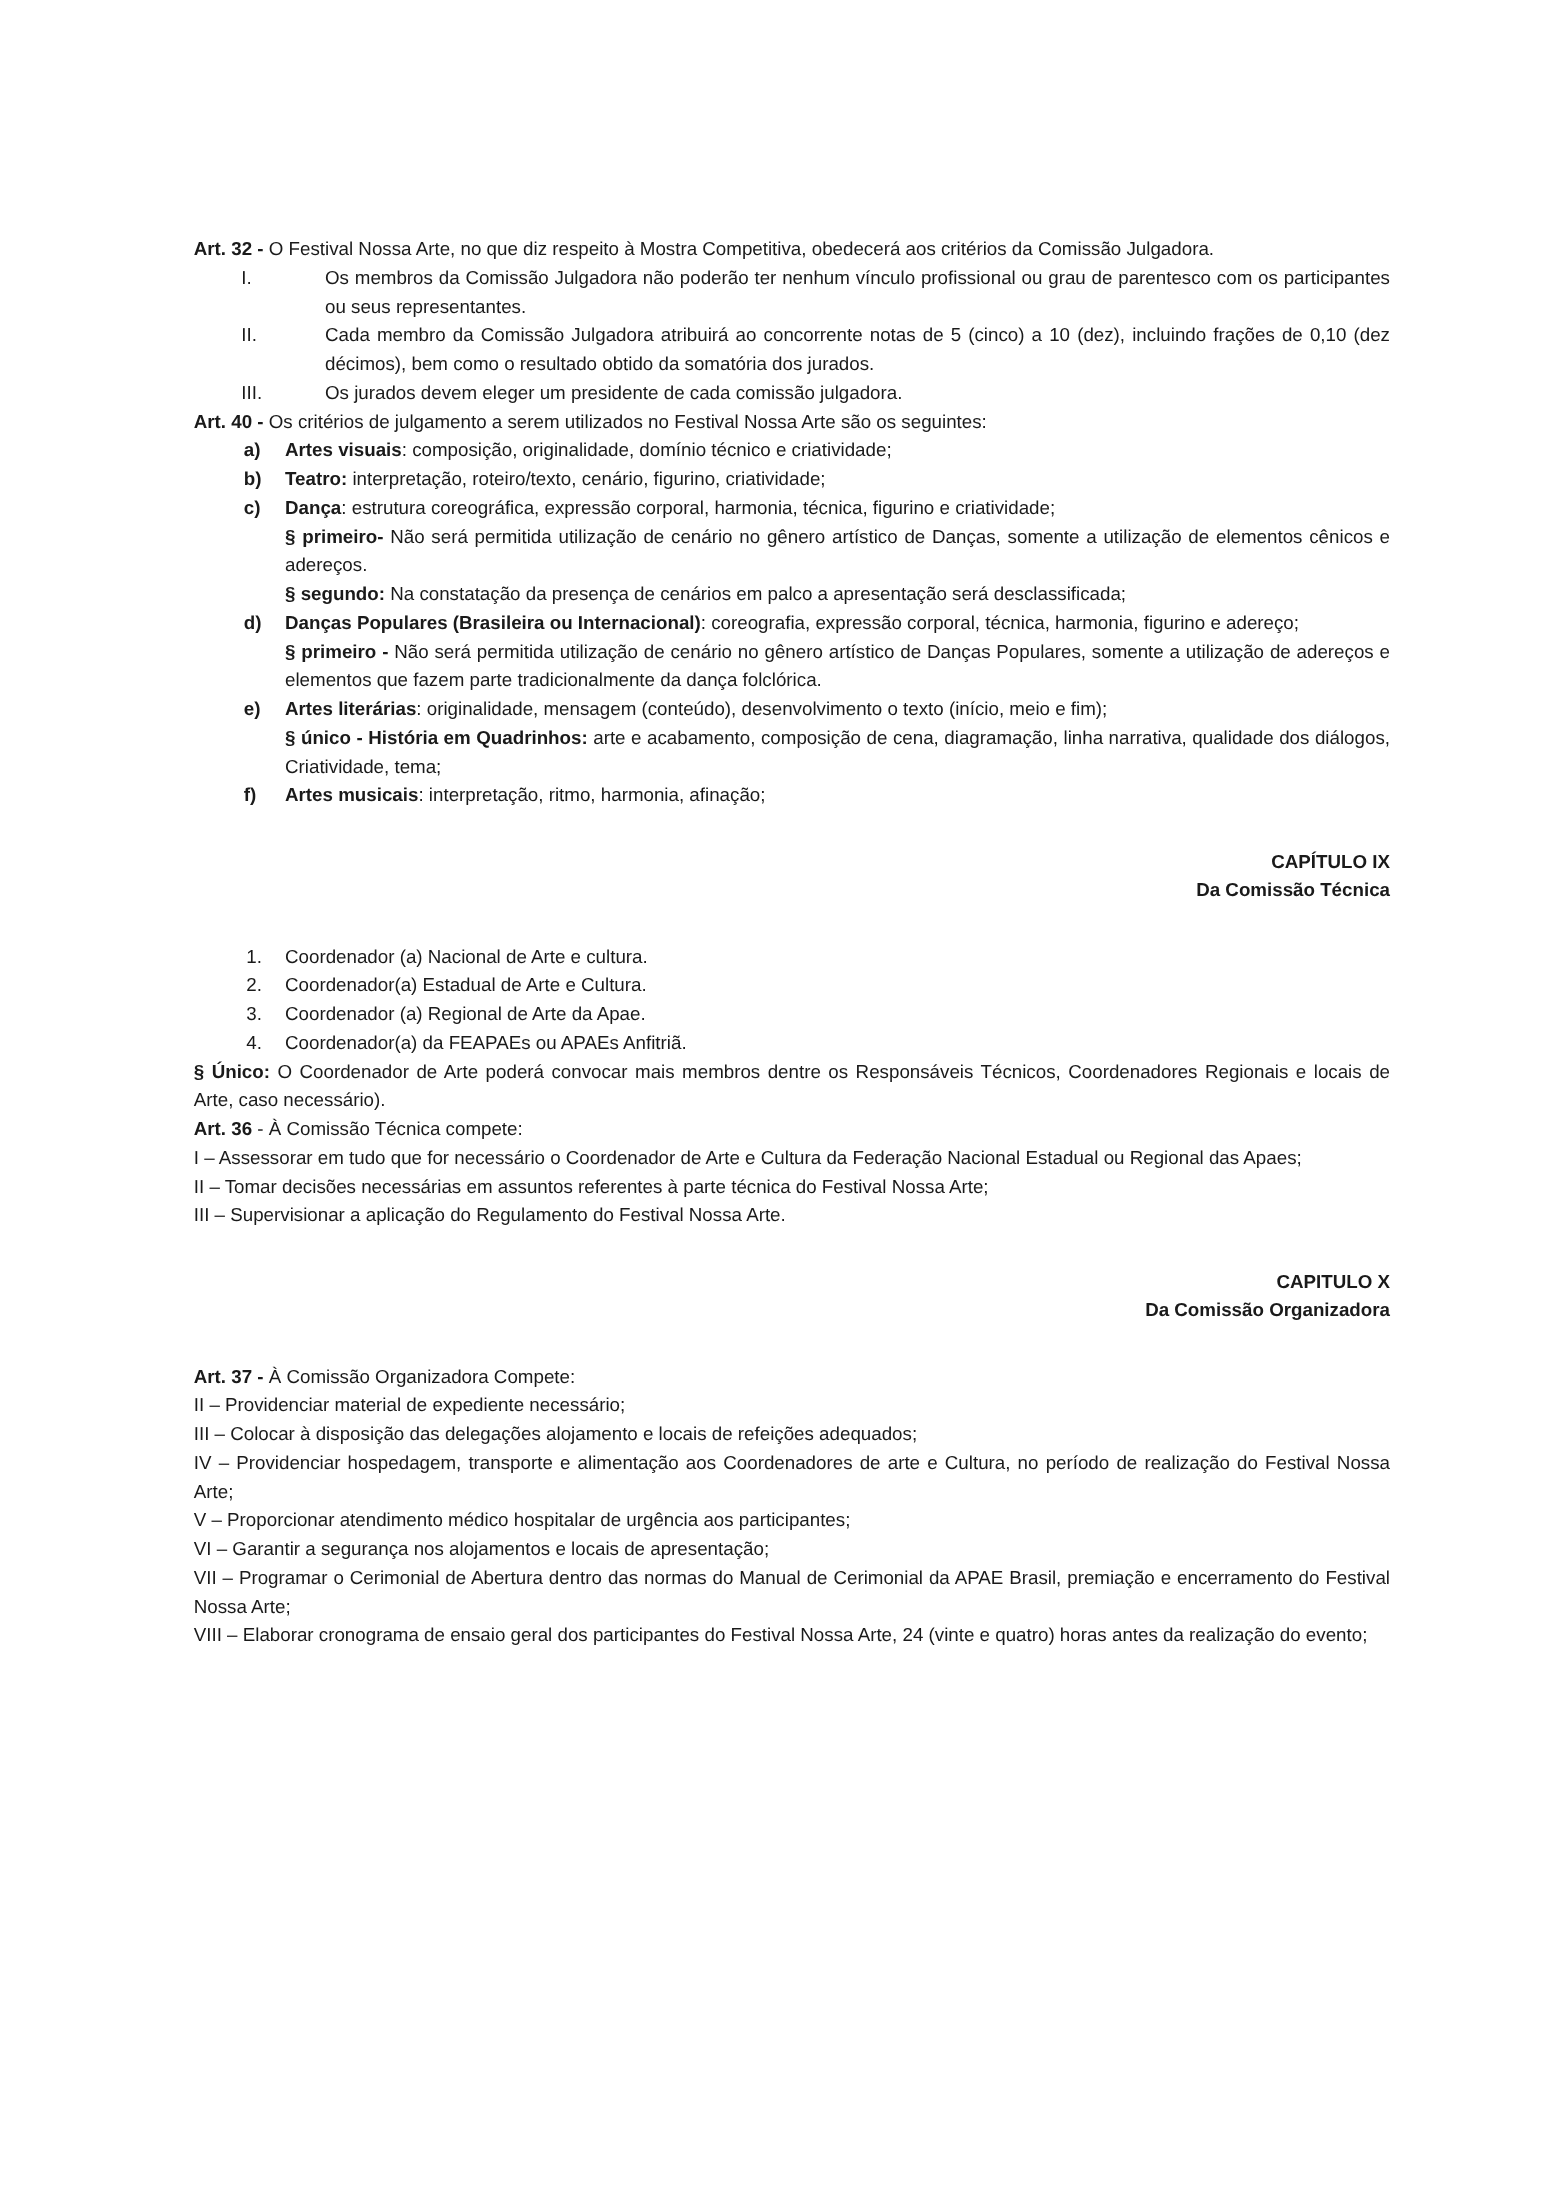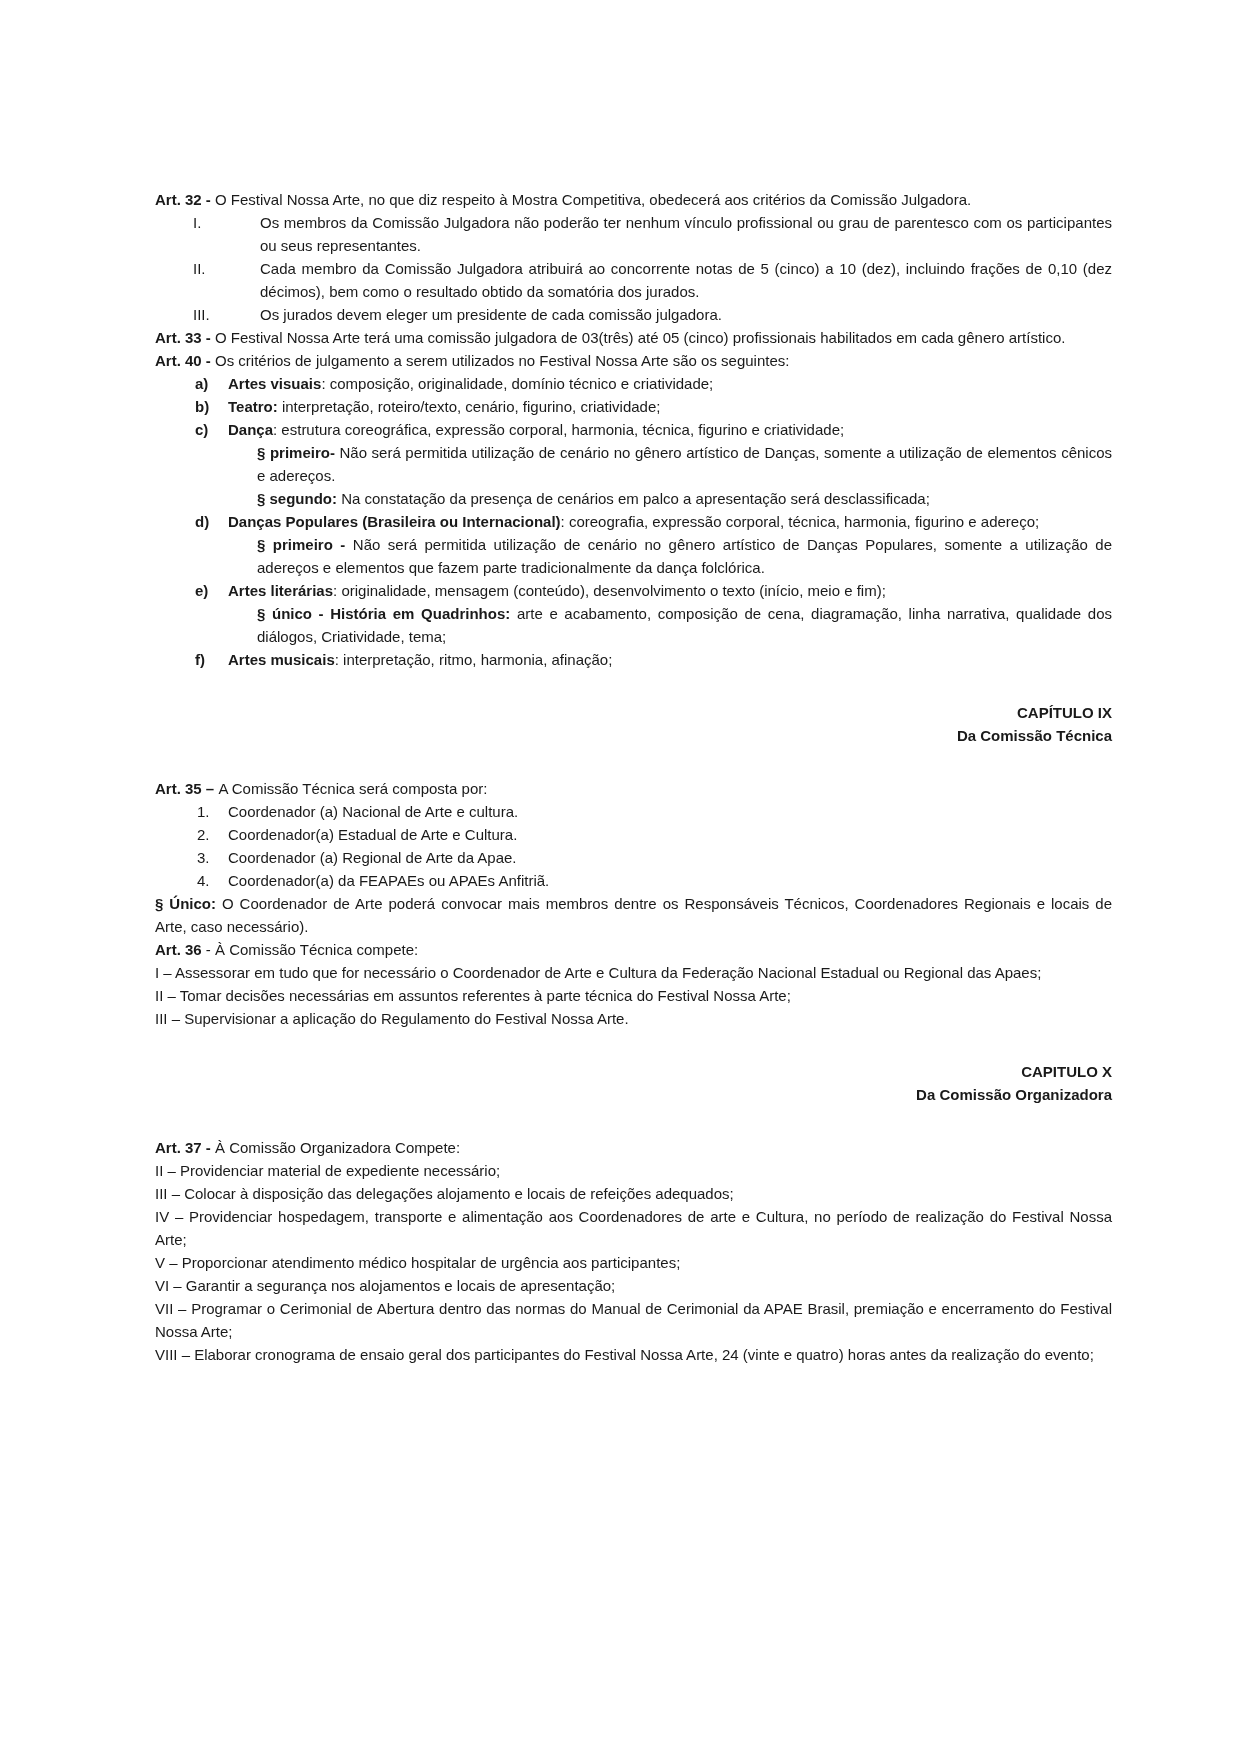--- a/index.html
+++ b/index.html
@@ -26,48 +26,46 @@
   .block { text-align: justify; }
   .b { font-weight: bold; }
   .h { text-align: right; font-weight: bold; }
   .li { position: relative; }
   .li.roman { padding-left: 105px; }
   .li.roman > .marker { position: absolute; left: 38px; }
   .li.alpha { padding-left: 73px; }
   .li.alpha > .marker { position: absolute; left: 40px; font-weight: bold; }
   .li.num { padding-left: 73px; }
   .li.num > .marker { position: absolute; left: 42px; }
-  .sub { margin-left: 102px; }
+  .sub { margin-left: 73px; }
   .spacer { height: 30px; }
 </style>
 </head>
 <body>
 
 <div class="page">
     <div class="block p"><span class="b">Art. 32 - </span><span>O Festival Nossa Arte, no que diz respeito à Mostra Competitiva, obedecerá aos critérios da Comissão Julgadora.</span></div>
     <div class="block li roman"><span class="marker">I.</span><span>Os membros da Comissão Julgadora não poderão ter nenhum vínculo profissional ou grau de parentesco com os participantes ou seus representantes.</span></div>
     <div class="block li roman"><span class="marker">II.</span><span>Cada membro da Comissão Julgadora atribuirá ao concorrente notas de 5 (cinco) a 10 (dez), incluindo frações de 0,10 (dez décimos), bem como o resultado obtido da somatória dos jurados.</span></div>
     <div class="block li roman"><span class="marker">III.</span><span>Os jurados devem eleger um presidente de cada comissão julgadora.</span></div>
-    <div class="block p"><span class="b">Art. 33 - </span><span>O Festival Nossa Arte terá uma comissão julgadora de 03(três) até 05 (cinco) profissionais habilitados em cada gênero artístico.</span></div>
     <div class="block p"><span class="b">Art. 40 - </span><span>Os critérios de julgamento a serem utilizados no Festival Nossa Arte são os seguintes:</span></div>
     <div class="block li alpha"><span class="marker">a)</span><span class="b">Artes visuais</span><span>: composição, originalidade, domínio técnico e criatividade;</span></div>
     <div class="block li alpha"><span class="marker">b)</span><span class="b">Teatro:</span><span> interpretação, roteiro/texto, cenário, figurino, criatividade;</span></div>
     <div class="block li alpha"><span class="marker">c)</span><span class="b">Dança</span><span>:  estrutura  coreográfica, expressão  corporal, harmonia, técnica, figurino e criatividade;</span></div>
     <div class="block sub"><span class="b">§ primeiro- </span><span>Não será permitida utilização de cenário no gênero artístico de Danças, somente a utilização de elementos cênicos e adereços.</span></div>
     <div class="block sub"><span class="b">§ segundo: </span><span>Na constatação da presença de cenários em palco a apresentação será desclassificada;</span></div>
     <div class="block li alpha"><span class="marker">d)</span><span class="b">Danças Populares (Brasileira ou Internacional)</span><span>: coreografia, expressão corporal, técnica, harmonia, figurino e adereço;</span></div>
     <div class="block sub"><span class="b">§ primeiro - </span><span>Não será permitida utilização de cenário no gênero artístico de Danças Populares, somente a utilização de adereços e elementos que fazem parte tradicionalmente da dança folclórica.</span></div>
     <div class="block li alpha"><span class="marker">e)</span><span class="b">Artes literárias</span><span>:  originalidade, mensagem (conteúdo), desenvolvimento o texto (início, meio e fim);</span></div>
     <div class="block sub"><span class="b">§ único - História em Quadrinhos: </span><span>arte e acabamento, composição de cena, diagramação, linha narrativa, qualidade dos diálogos, Criatividade, tema;</span></div>
     <div class="block li alpha"><span class="marker">f)</span><span class="b">Artes musicais</span><span>: interpretação, ritmo, harmonia, afinação;</span></div>
     <div class="block spacer"></div>
     <div class="block h"><span class="b">CAPÍTULO IX</span></div>
     <div class="block h"><span class="b">Da Comissão Técnica</span></div>
     <div class="block spacer"></div>
-    <div class="block p"><span class="b">Art. 35 – </span><span>A Comissão Técnica será composta por:</span></div>
     <div class="block li num"><span class="marker">1.</span><span>Coordenador (a) Nacional de Arte e cultura.</span></div>
     <div class="block li num"><span class="marker">2.</span><span>Coordenador(a) Estadual de Arte e Cultura.</span></div>
     <div class="block li num"><span class="marker">3.</span><span>Coordenador (a) Regional de Arte da Apae.</span></div>
     <div class="block li num"><span class="marker">4.</span><span>Coordenador(a) da FEAPAEs ou APAEs Anfitriã.</span></div>
     <div class="block p"><span class="b">§ Único: </span><span>O Coordenador de Arte poderá convocar mais membros dentre os Responsáveis Técnicos, Coordenadores Regionais e locais de Arte, caso necessário).</span></div>
     <div class="block p"><span class="b">Art. 36</span><span> - À Comissão Técnica compete:</span></div>
     <div class="block p"><span>I – Assessorar em tudo que for necessário o Coordenador de Arte e Cultura da Federação Nacional Estadual ou Regional das Apaes;</span></div>
     <div class="block p"><span>II – Tomar decisões necessárias em assuntos referentes à parte técnica do Festival Nossa Arte;</span></div>
     <div class="block p"><span>III – Supervisionar a aplicação do Regulamento do Festival Nossa Arte.</span></div>
     <div class="block spacer"></div>

